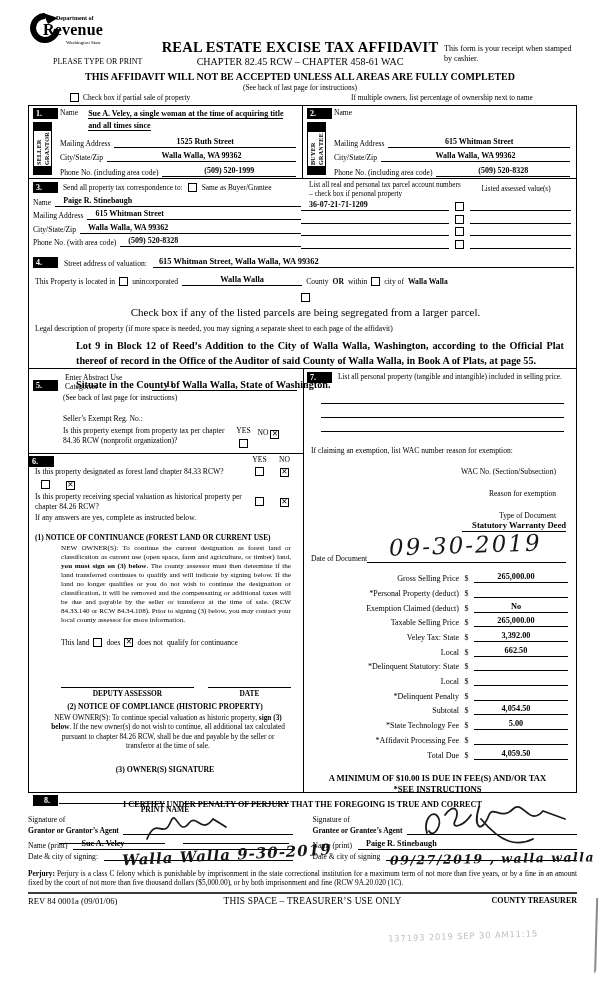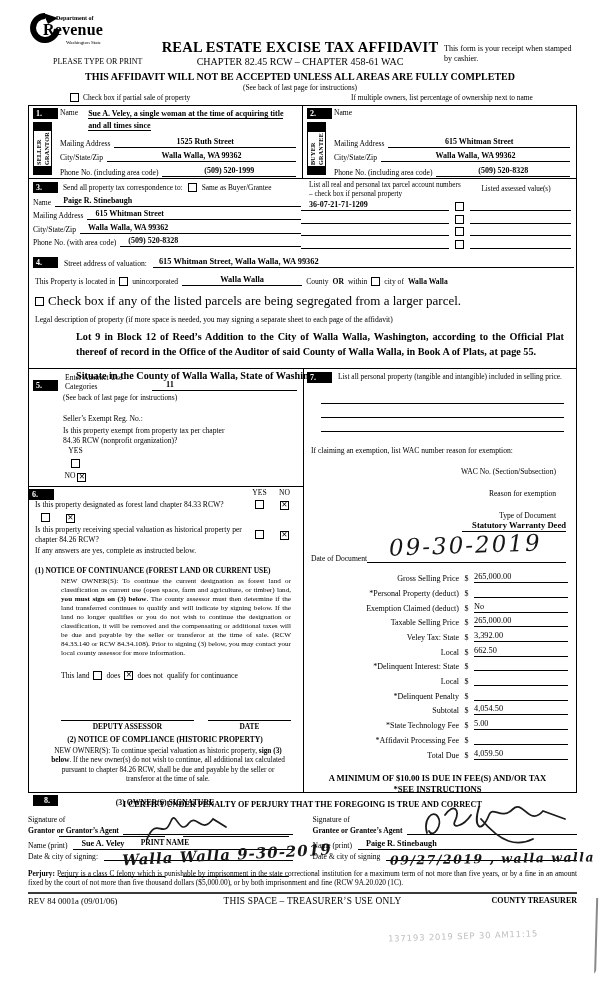--- a/index.html
+++ b/index.html
@@ -60,33 +60,33 @@
   .prow{display:flex;align-items:flex-end;height:12.6px;}
   .pnum{width:140px;border-bottom:1px solid #000;font-weight:bold;font-size:8px;padding-left:8px;line-height:10px;}
   .prow .cb{margin:0 6px;}
   .avail{flex:1;border-bottom:1px solid #000;height:10px;}
   
   .sec4{position:absolute;top:147px;left:0;width:547px;height:116px;border-bottom:1px solid #000;box-sizing:border-box;}
   .s4r1{display:flex;align-items:flex-end;gap:6px;font-size:7.6px;padding:3px 2px 0 4px;}
   .s4r1 .fill{flex:1;font-weight:bold;font-size:8.4px;padding-left:6px;line-height:11px;}
   .s4r2{display:flex;align-items:flex-end;gap:4px;font-size:7.6px;margin:7px 6px 0 6px;}
   .s4county{width:120px;border-bottom:1px solid #000;font-weight:bold;font-size:8.4px;text-align:center;line-height:10px;}
-  .s4r3{display:flex;align-items:center;gap:4px;font-size:13px;margin:7px 0 0 6px;}
+  .s4r3{display:flex;align-items:center;gap:4px;font-size:11px;margin:7px 0 0 6px;flex-direction:column;}
   .s4r4{font-size:7.6px;margin:6px 0 0 6px;}
   .legal{margin:6px 12px 0 47px;font-weight:bold;font-size:10.2px;line-height:14.6px;text-align:justify;}
   .situate{margin:11px 0 0 47px;font-weight:bold;font-size:10.2px;}
   
   .cols{position:absolute;top:263px;left:0;width:547px;height:423px;}
   .col-left{position:absolute;left:0;top:0;width:275px;height:423px;border-right:1px solid #000;box-sizing:border-box;padding:4px 6px 0 4px;}
   .col-right{position:absolute;left:275px;top:0;width:272px;height:423px;padding:3px 4px 0 3px;box-sizing:border-box;}
   .r5head{display:flex;align-items:flex-end;gap:7px;font-size:7.6px;}
   .r5fill{width:150px;border-bottom:1px solid #000;font-weight:bold;font-size:8.4px;padding-left:14px;line-height:10px;}
   .r5sub{margin:2px 0 0 30px;font-size:7.4px;}
   .r5reg{margin:12px 0 0 30px;font-size:7.6px;}
-  .q5{display:flex;margin:3px 0 0 30px;font-size:7.6px;flex-direction:column;}
+  .q5{display:flex;margin:3px 0 0 30px;font-size:7.6px;}
   .q5text{width:168px;line-height:10px;}
   .yn{width:25px;text-align:center;}
   .yn .cb{margin-top:4px;}
   .sec6{position:relative;border-top:1px solid #000;margin:4px -6px 0 -4px;padding:1px 6px 0 4px;}
   .sec6 .numbox{position:absolute;left:0;top:2px;}
   .ynheads{display:flex;justify-content:flex-end;font-size:7.6px;}
   .ynheads span{width:25px;text-align:center;}
   .q6{display:flex;align-items:center;margin-top:2px;font-size:7.6px;}
   .q6text{flex:1;line-height:9.6px;padding:0 4px 0 2px;}
   .cbcol{width:25px;text-align:center;flex:none;}
@@ -114,21 +114,21 @@
   .lrow .lbl{white-space:nowrap;padding-right:10px;flex:none;}
   .lrow .fill{flex:1;line-height:11px;}
   .typeval{font-weight:bold;font-size:8.6px;padding-left:10px;}
   .daterow{position:relative;height:18px;margin:13px 6px 0 4px;display:flex;align-items:flex-end;font-size:7.6px;}
   .hw{font-family:"DejaVu Serif",serif;font-style:italic;color:#161616;}
   .hwdate{position:absolute;left:78px;top:-13px;font-size:23px;transform:rotate(-2deg);letter-spacing:2px;white-space:nowrap;}
   .money{margin:6px 4px 0 0;}
   .mrow{display:flex;align-items:flex-end;height:14.7px;font-size:8px;}
   .mlbl{width:152px;text-align:right;white-space:nowrap;flex:none;}
   .mcur{width:15px;text-align:center;flex:none;}
-  .mval{flex:1;border-bottom:1px solid #000;font-weight:normal;font-size:8.3px;text-align:left;padding-right:10px;line-height:11px;}
+  .mval{flex:1;border-bottom:1px solid #000;font-weight:bold;font-size:8.3px;text-align:center;padding-right:10px;line-height:11px;}
   .minnote{margin:13px 4px 0 0;text-align:center;font-weight:bold;font-size:8.6px;line-height:11.5px;}
   
   .sec8{position:absolute;top:795px;left:28px;width:549px;}
   .s8head{position:relative;text-align:center;font-size:8.2px;font-weight:bold;padding-top:5px;}
   .s8head .numbox{position:absolute;left:5px;top:0;}
   .s8cols{display:flex;gap:20px;margin-top:6px;}
   .s8col{flex:1;position:relative;}
   .s8r1{font-size:7.6px;}
   .s8r2{display:flex;align-items:flex-end;font-size:7.6px;}
   .s8r2 .lbl{font-weight:bold;white-space:nowrap;padding-right:4px;}
@@ -446,21 +446,21 @@
               <span class="mlbl">Veley Tax:  State</span>
               <span class="mcur">$</span>
               <span class="mval">3,392.00</span>
             </div>
           <div class="mrow">
               <span class="mlbl">Local</span>
               <span class="mcur">$</span>
               <span class="mval">662.50</span>
             </div>
           <div class="mrow">
-              <span class="mlbl">*Delinquent Interest:  State</span>
+              <span class="mlbl">*Delinquent Statutory:  State</span>
               <span class="mcur">$</span>
               <span class="mval"></span>
             </div>
           <div class="mrow">
               <span class="mlbl">Local</span>
               <span class="mcur">$</span>
               <span class="mval"></span>
             </div>
           <div class="mrow">
               <span class="mlbl">*Delinquent Penalty</span>

